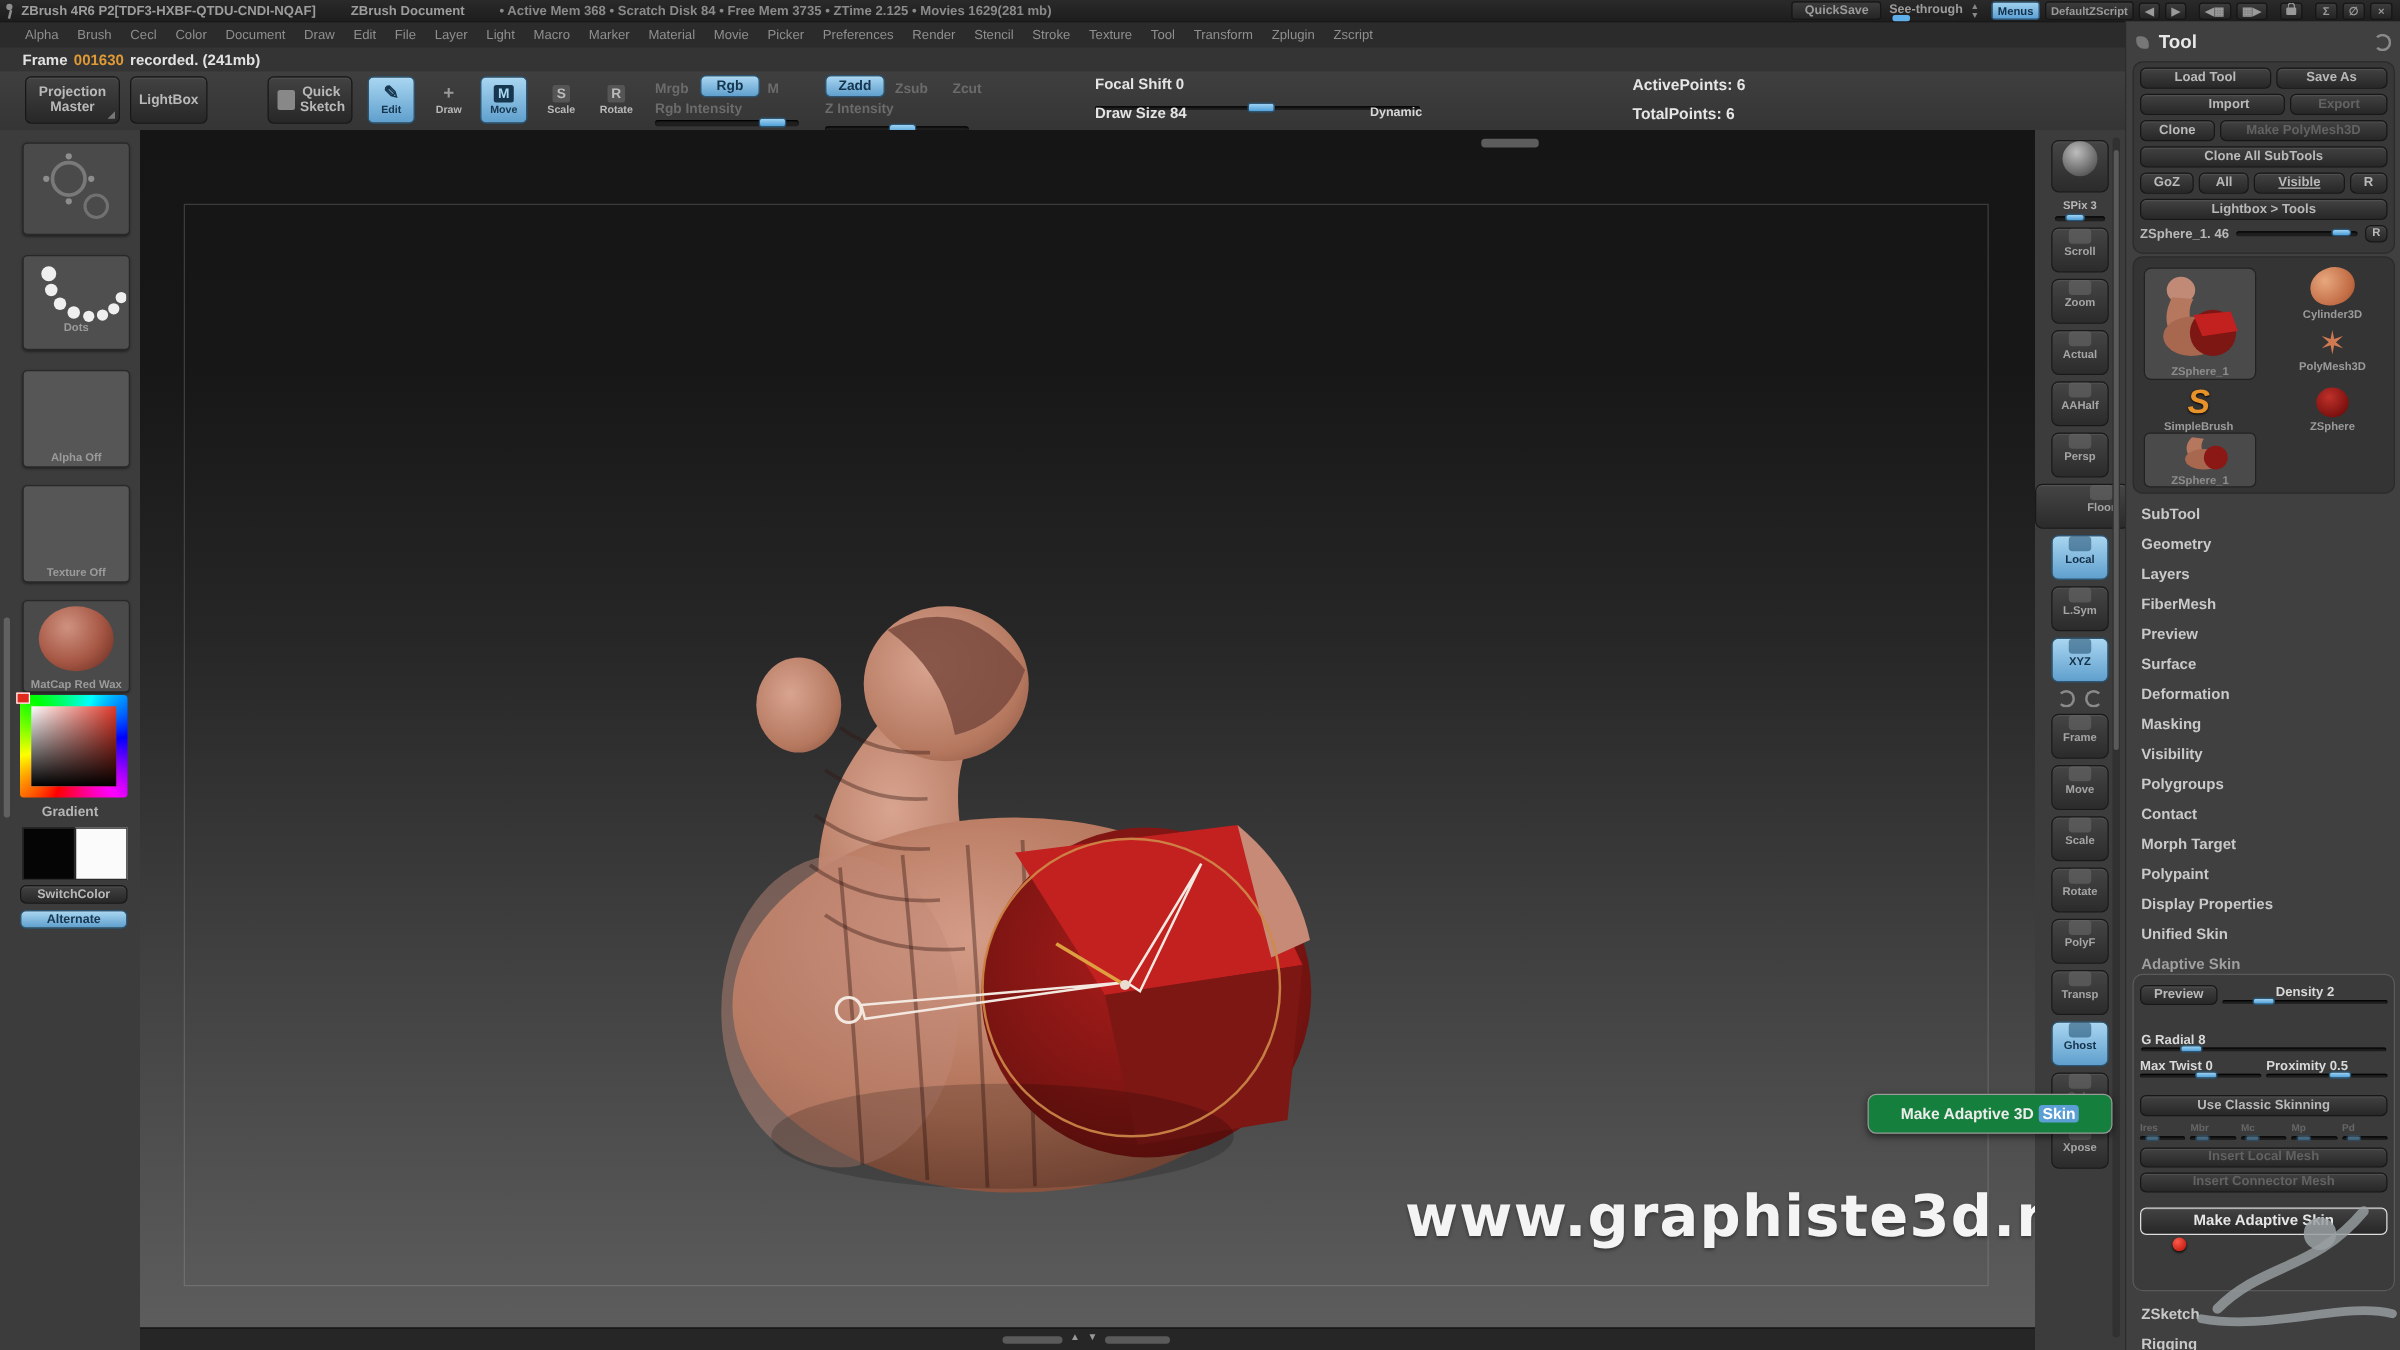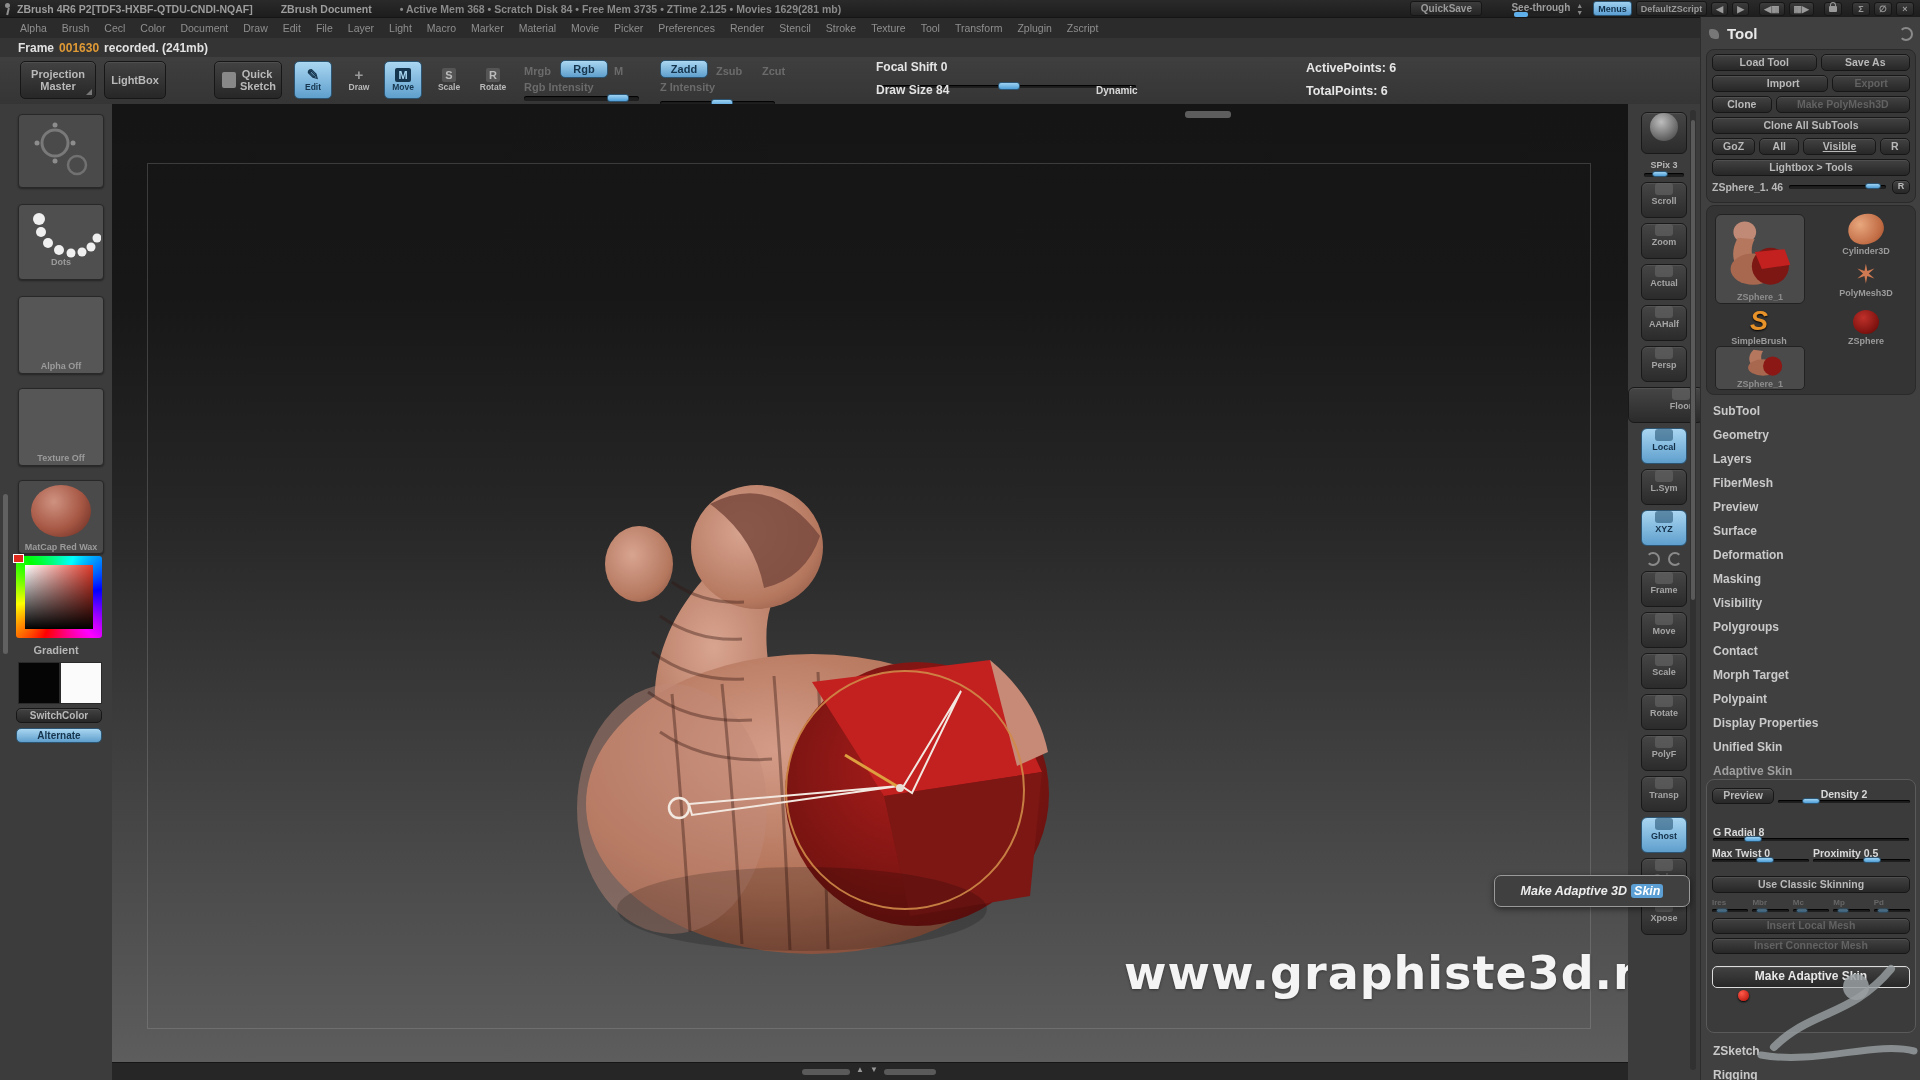--- a/index.html
+++ b/index.html
@@ -57,43 +57,43 @@
              font-size:46px;color:#f4f4f4;letter-spacing:1px;text-shadow:0 1px 3px rgba(0,0,0,.4);}
   .canvasbottom{left:112px;top:1062px;width:1518px;height:18px;background:#262626;border-top:1px solid #161616;}
   
   .toolpanel{left:1700px;top:17px;width:220px;height:1063px;background:#404040;border-left:1px solid #2c2c2c;}
   .tp-box{position:absolute;left:5px;width:208px;background:#383838;border:1px solid #2a2a2a;border-radius:8px;}
   .tp-row{display:flex;gap:4px;margin:4px 5px 0;}
   .tp-row .btn{height:17px;font-size:10.5px;}
   .subitem{font-size:12px;font-weight:bold;color:#c9c9c9;padding:5px 0 5px 12px;}
   .minislider{flex:1;display:flex;flex-direction:column;gap:2px;}
   .minislider .t{font-size:8px;color:#666;font-weight:bold;}
-  .tooltip{left:1494px;top:875px;width:194px;height:30px;background:#404040;border:1px solid #9a9a9a;
+  .tooltip{left:1494px;top:875px;width:194px;height:30px;background:#15803d;border:1px solid #9a9a9a;
            border-radius:7px;display:flex;align-items:center;justify-content:center;font-size:12.5px;
-           font-weight:bold;color:#ececec;box-shadow:0 2px 6px rgba(0,0,0,.5);z-index:40;gap:4px;font-style:italic;}
+           font-weight:bold;color:#ececec;box-shadow:0 2px 6px rgba(0,0,0,.5);z-index:40;gap:4px;}
   .tooltip b{background:#5b9fd4;color:#fff;border-radius:3px;padding:0 3px;}
   .lockic{display:inline-block;width:8px;height:6px;background:#999;border-radius:1px;position:relative;}
   .lockic:before{content:"";position:absolute;left:1px;top:-4px;width:4px;height:4px;border:1.5px solid #999;
                  border-bottom:none;border-radius:3px 3px 0 0;}
   .scrolldot{background:#8d8d8d;border-radius:3px;}
 </style>
 </head>
 <body>
 
 <div class="abs titlebar">
   <span style="display:inline-flex;flex-direction:column;align-items:center;margin:0 7px 0 5px;">
     <span style="width:5px;height:5px;border-radius:50%;background:#8f8f8f;"></span>
     <span style="width:2px;height:7px;background:#8f8f8f;transform:rotate(14deg);"></span>
   </span>
   <span>ZBrush 4R6 P2[TDF3-HXBF-QTDU-CNDI-NQAF]</span>
   <span style="margin-left:28px;">ZBrush Document</span>
   <span style="margin-left:28px;color:#8a8a8a;">• Active Mem 368 • Scratch Disk 84 • Free Mem 3735 • ZTime 2.125 • Movies 1629(281 mb)</span>
   <span style="flex:1"></span>
   <button class="tinybtn" style="height:15px;min-width:72px;font-size:10px;">QuickSave</button>
-  <span style="display:inline-flex;flex-direction:column;align-items:center;margin-left:29px;">
+  <span style="display:inline-flex;flex-direction:column;align-items:center;margin-left:6px;">
     <span class="lbl" style="font-size:10px;color:#9d9d9d;">See-through</span>
     <span style="width:54px;height:3px;background:#222;border-radius:2px;position:relative;display:block;">
       <span style="position:absolute;left:0;top:-1px;width:14px;height:5px;background:#5fb0ea;border-radius:2px;"></span>
     </span>
   </span>
   <span style="font-size:7px;color:#888;margin:0 6px;">▲<br>▼</span>
   <button class="tinybtn" style="background:linear-gradient(#9fd0ee,#5b9fd4);color:#11304a;border-color:#2b5573;height:15px;">Menus</button>
   <button class="tinybtn" style="height:15px;">DefaultZScript</button>
   <button class="tinybtn">◀</button>
   <button class="tinybtn">▶</button>

